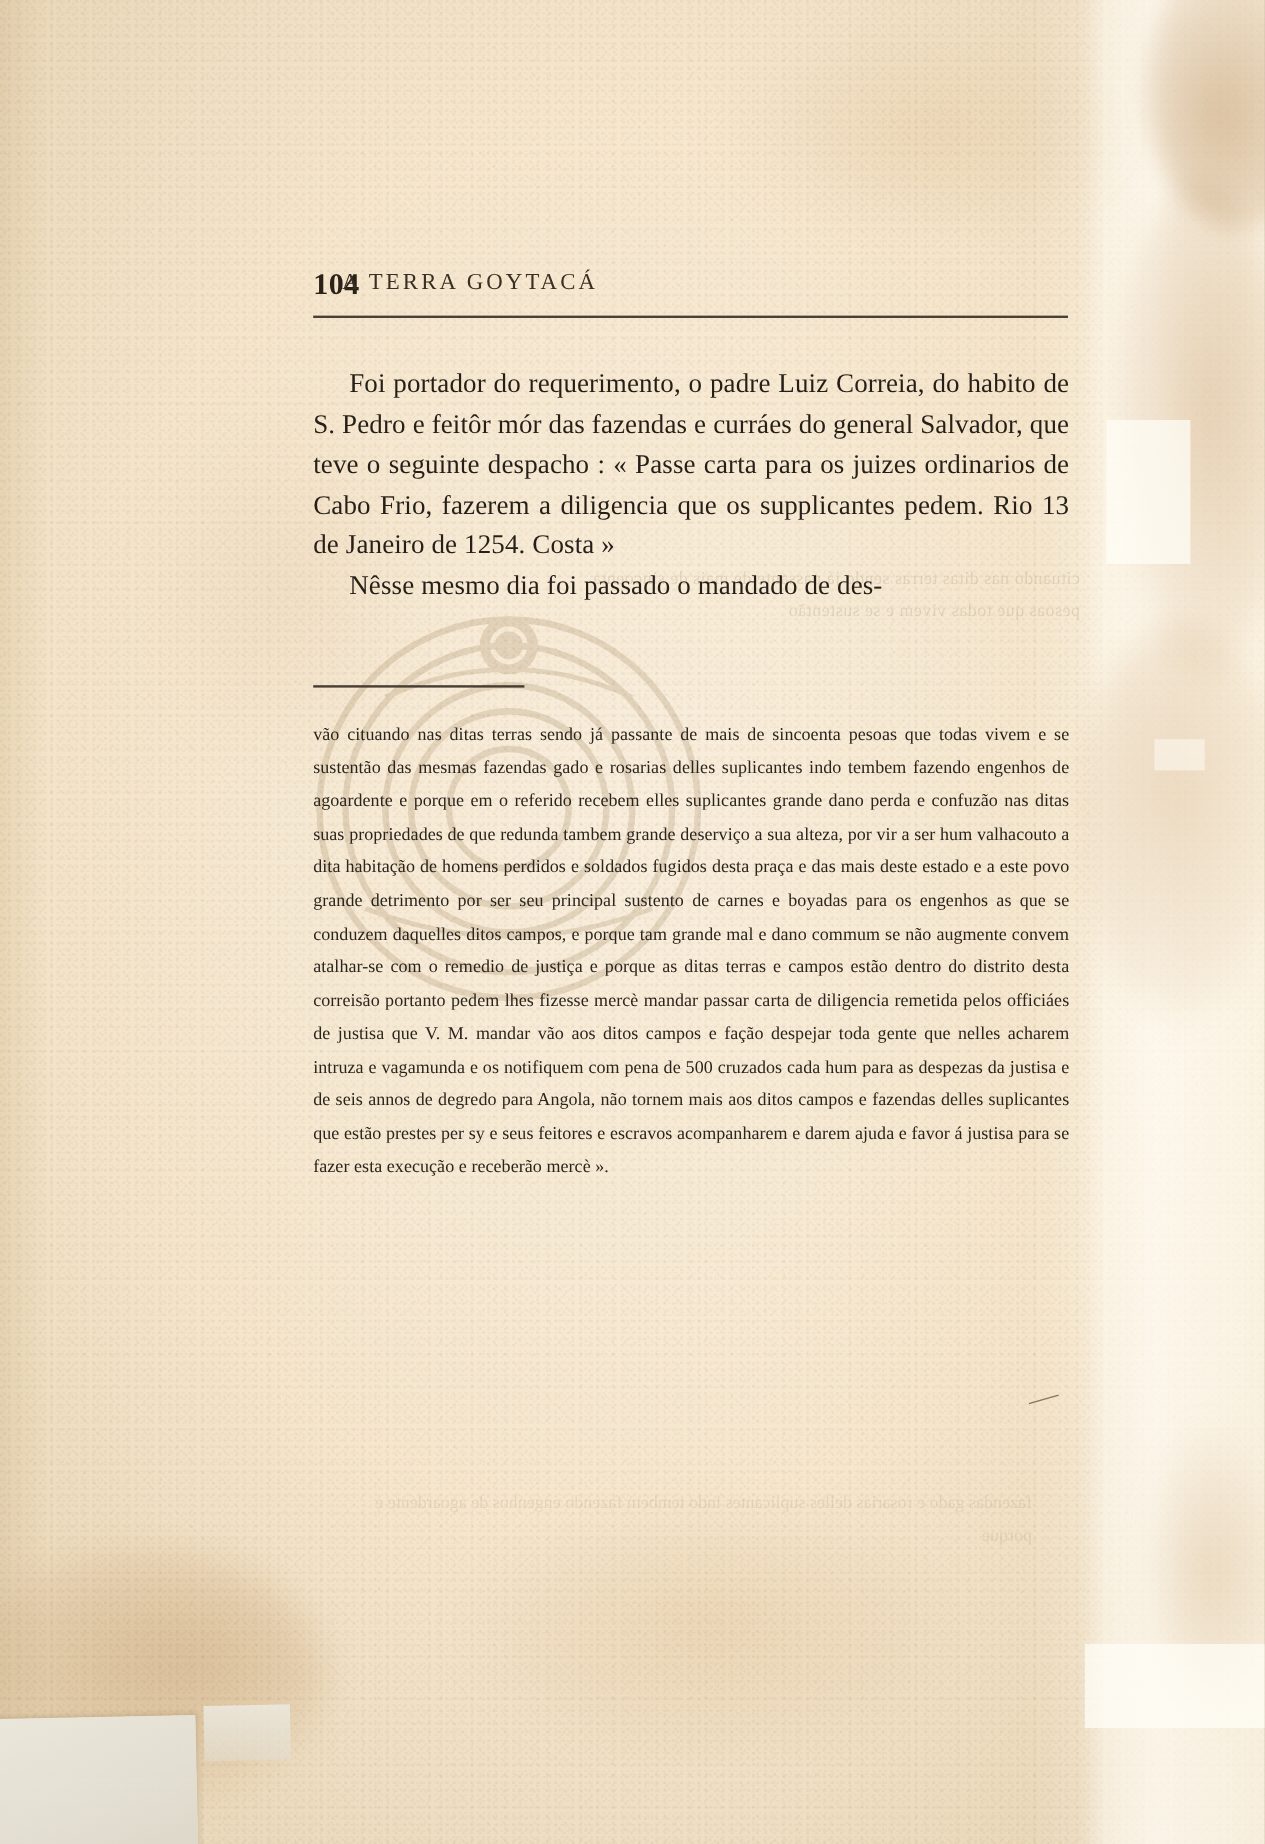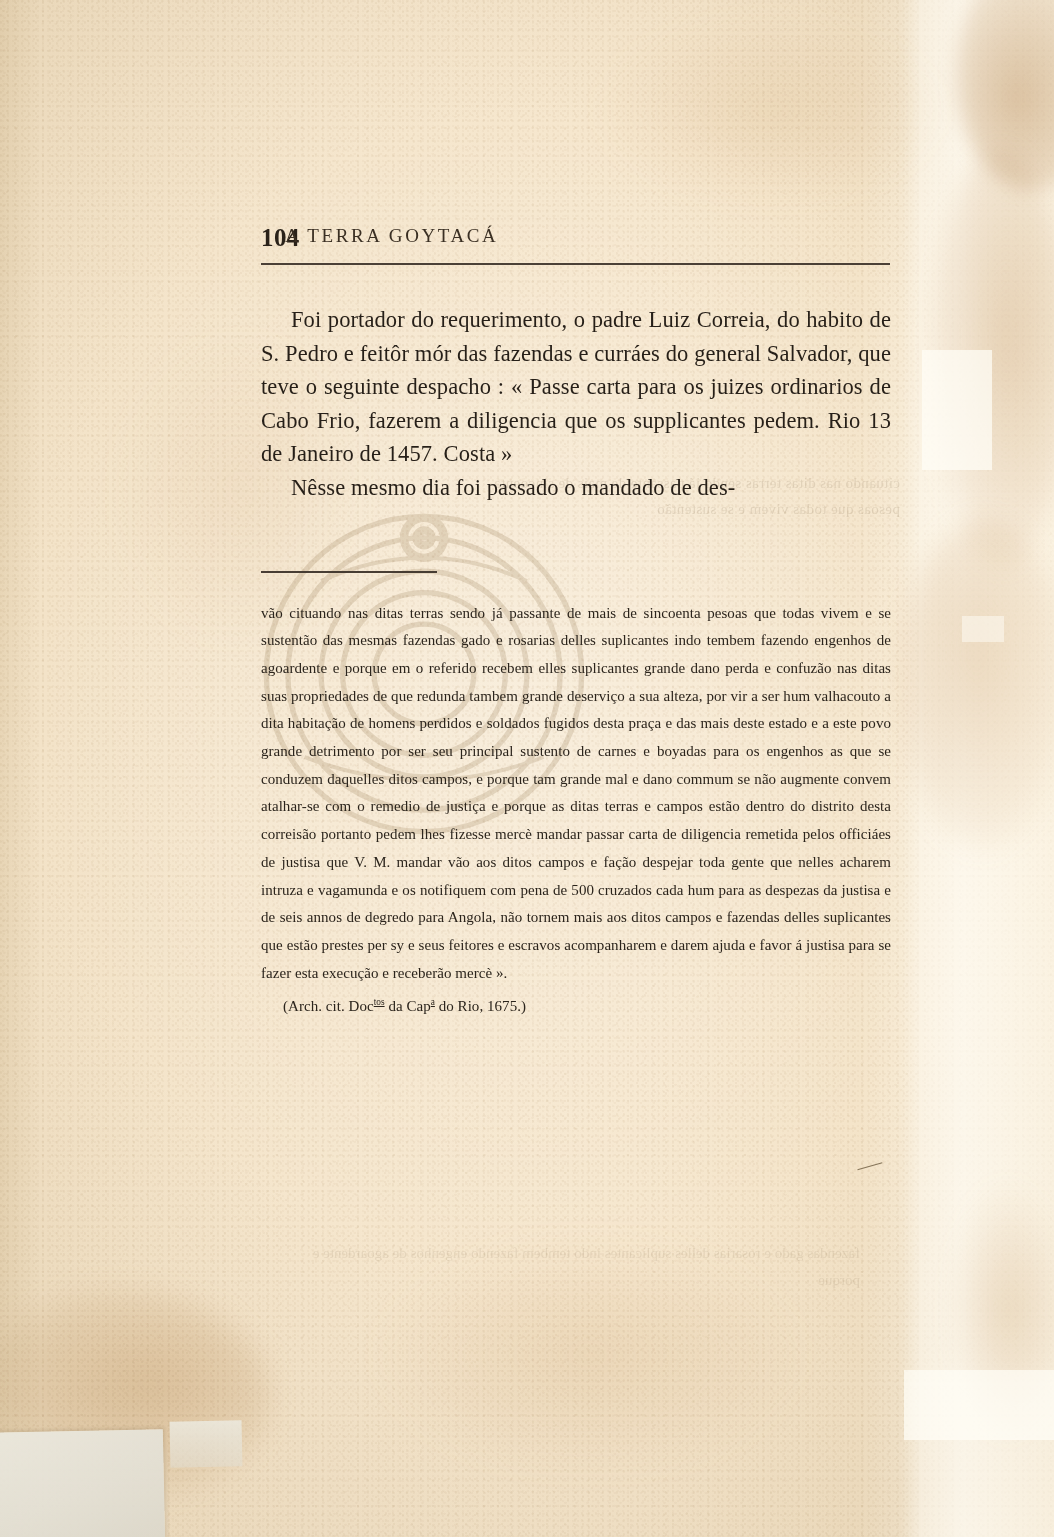--- a/index.html
+++ b/index.html
@@ -266,28 +266,27 @@
 
   <div class="typeblock">
 
     <div class="runhead">
       <div class="folio">104</div>
       <div class="runtitle">A TERRA GOYTACÁ</div>
     </div>
     <div class="rule-head"></div>
 
     <div class="body">
-      <p class="ind">Foi portador do requerimento, o padre Luiz Correia, do habito de S. Pedro e feitôr mór das fazendas e curráes do general Salvador, que teve o seguinte despacho : « Passe carta para os juizes ordinarios de Cabo Frio, fazerem a diligencia que os supplicantes pedem. Rio 13 de Janeiro de 1457. Costa »</p>
+      <p class="ind">Foi portador do requerimento, o padre Luiz Correia, do habito de S. Pedro e feitôr mór das fazendas e curráes do general Salvador, que teve o seguinte despacho : « Passe carta para os juizes ordinarios de Cabo Frio, fazerem a diligencia que os supplicantes pedem. Rio 13 de Janeiro de 1254. Costa »</p>
       <p class="ind">Nêsse mesmo dia foi passado o mandado de des-</p>
     </div>
 
     <div class="rule-foot"></div>
 
     <div class="note">
       <p>vão cituando nas ditas terras sendo já passante de mais de sincoenta pesoas que todas vivem e se sustentão das mesmas fazendas gado e rosarias delles suplicantes indo tembem fazendo engenhos de agoardente e porque em o referido recebem elles suplicantes grande dano perda e confuzão nas ditas suas propriedades de que redunda tambem grande deserviço a sua alteza, por vir a ser hum valhacouto a dita habitação de homens perdidos e soldados fugidos desta praça e das mais deste estado e a este povo grande detrimento por ser seu principal sustento de carnes e boyadas para os engenhos as que se conduzem daquelles ditos campos, e porque tam grande mal e dano commum se não augmente convem atalhar-se com o remedio de justiça e porque as ditas terras e campos estão dentro do distrito desta correisão portanto pedem lhes fizesse mercè mandar passar carta de diligencia remetida pelos officiáes de justisa que V. M. mandar vão aos ditos campos e fação despejar toda gente que nelles acharem intruza e vagamunda e os notifiquem com pena de 500 cruzados cada hum para as despezas da justisa e de seis annos de degredo para Angola, não tornem mais aos ditos campos e fazendas delles suplicantes que estão prestes per sy e seus feitores e escravos acompanharem e darem ajuda e favor á justisa para se fazer esta execução e receberão mercè ».</p>
-      <p class="cite"><span>(Arch. cit. Doc</span><sup class="uline">tos</sup><span> da Cap</span><sup class="uline">a</sup><span> do Rio, 1675.)</span></p>
     </div>
 
   </div>
 
   <div class="stray-mark">⸺</div>
 
 </div>
 
 </body></html>

